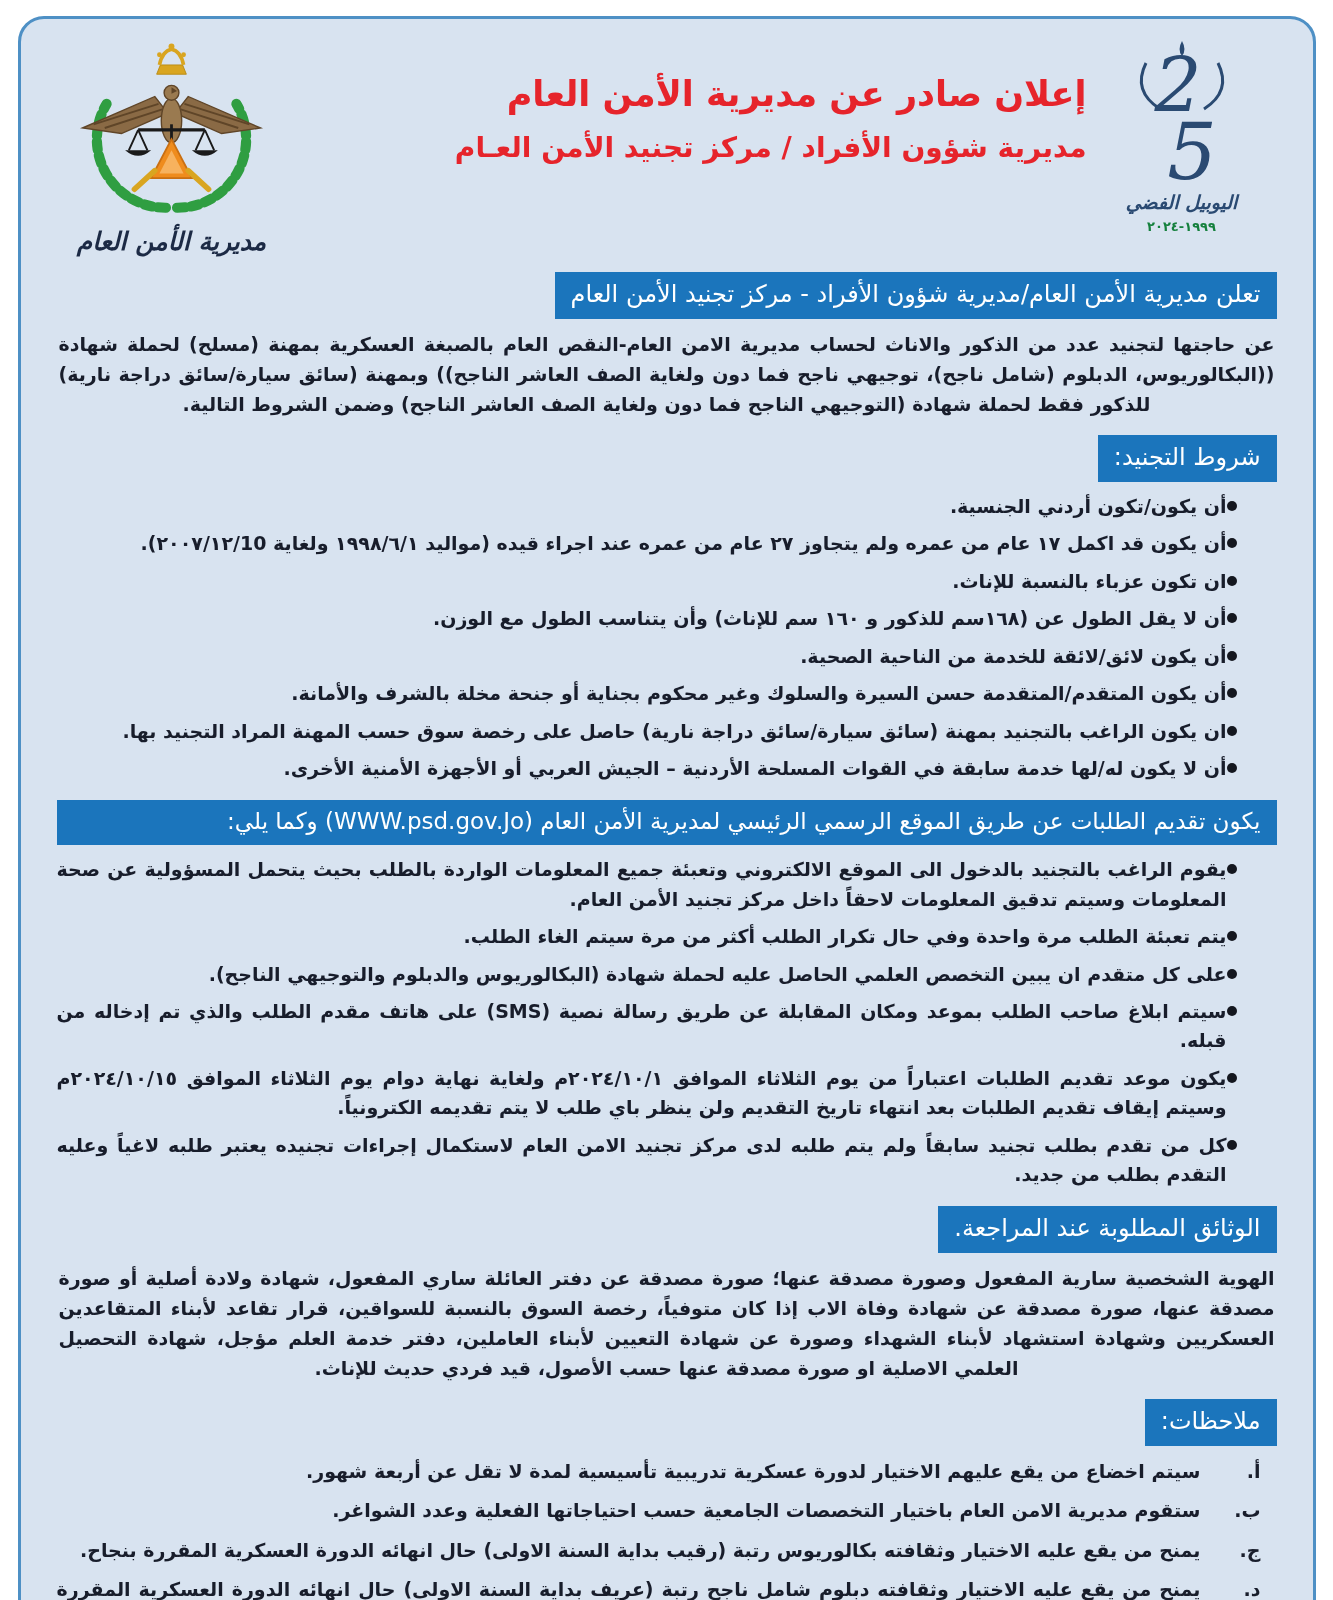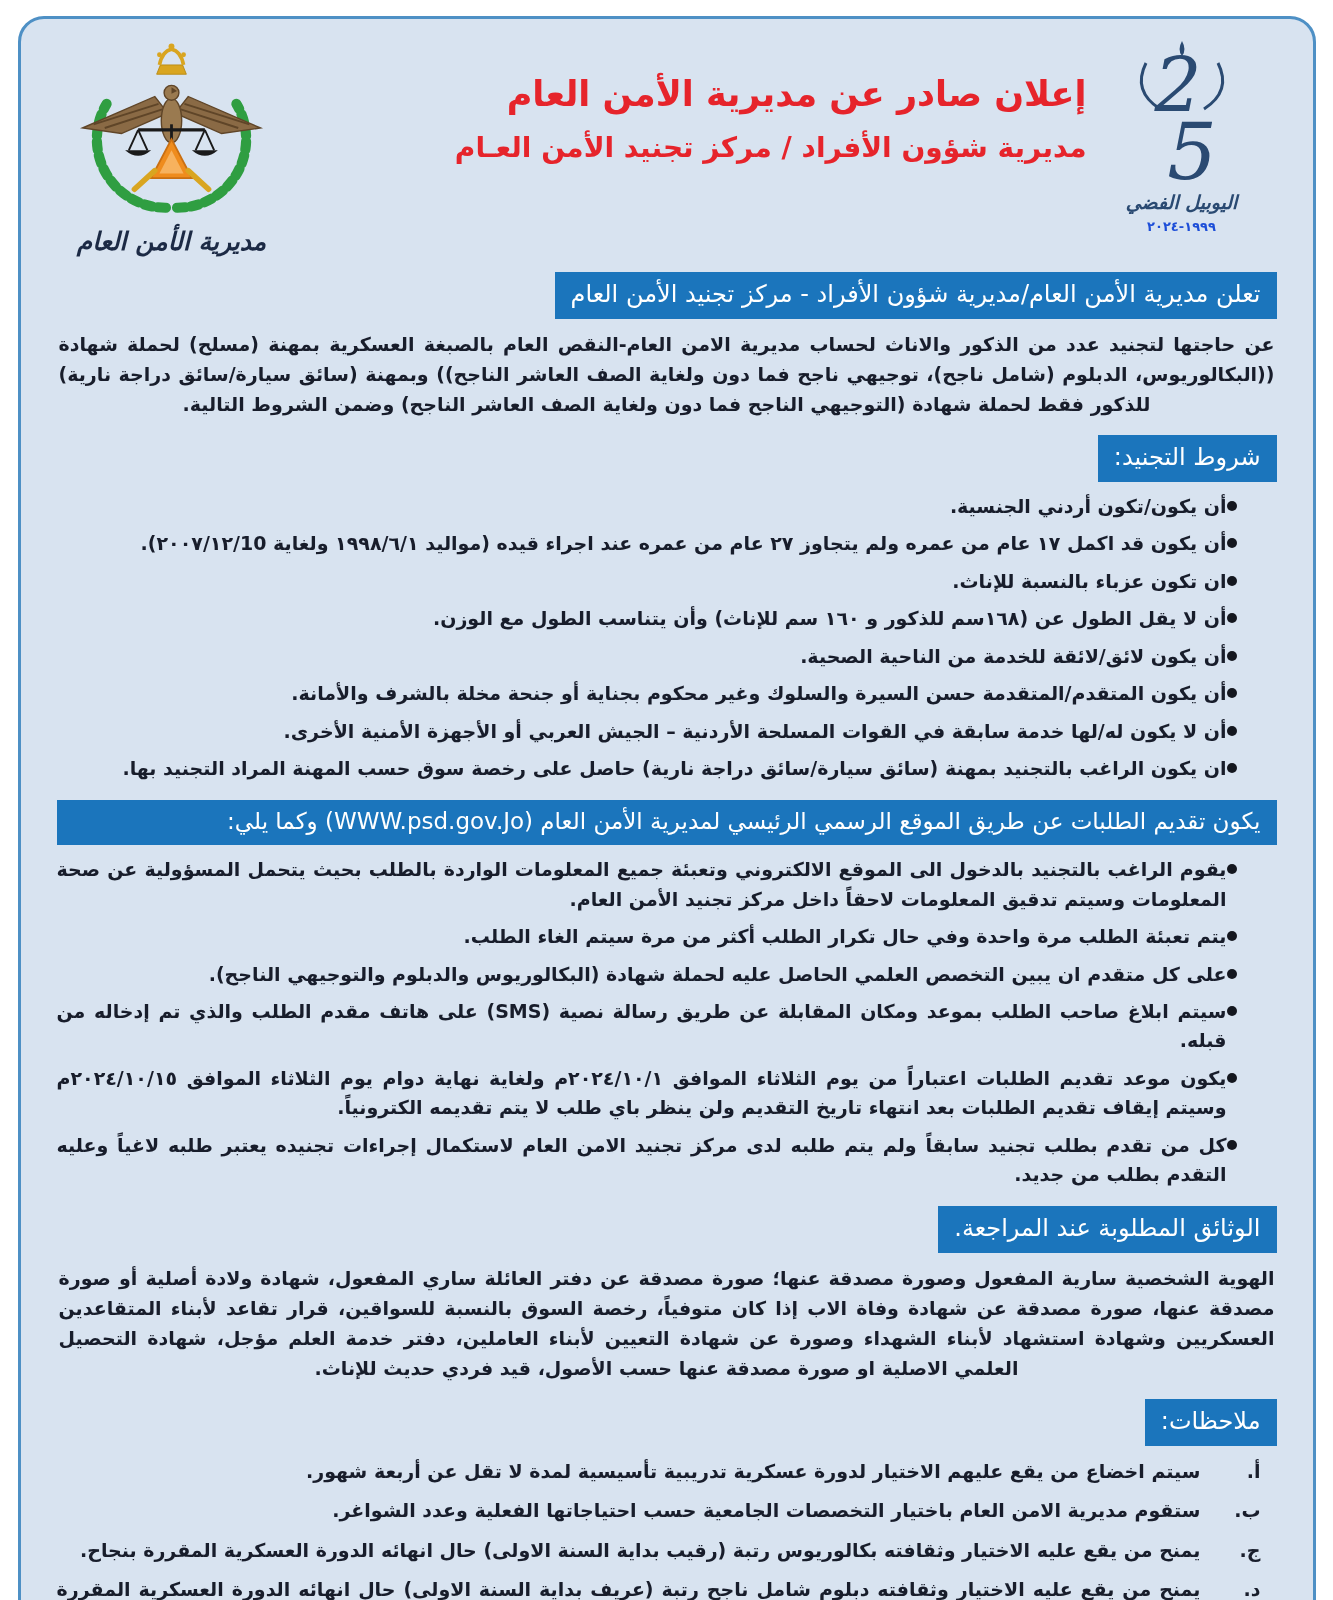--- a/index.html
+++ b/index.html
@@ -31,21 +31,21 @@
     color:#e6242b; font-size:35px; font-weight:bold; margin:0 0 16px 0; line-height:1.2;
   }
   .title-sub {
     color:#e6242b; font-size:28px; font-weight:bold; margin:0; line-height:1.2;
   }
   .jubilee-wrap { width:190px; text-align:center; padding-top:4px; }
   .jubilee-caption {
     direction:rtl; color:#2a4a72; font-weight:bold; font-size:19px; font-style:italic; margin-top:0px;
   }
   .jubilee-years {
-    direction:rtl; color:#1d4ed8; font-size:13px; font-weight:bold; letter-spacing:3px; margin-top:6px;
+    direction:rtl; color:#15803d; font-size:13px; font-weight:bold; letter-spacing:3px; margin-top:6px;
   }
   
   .bar {
     background:#1b75bc; color:#ffffff;
     font-size:24px; font-weight:normal;
     padding:7px 16px 10px 16px;
     width:fit-content; max-width:100%;
     box-sizing:border-box;
     margin:16px 0 10px 0;
     line-height:1.25;
@@ -161,25 +161,25 @@
       <li>
           <span class="dot"></span>
           <span class="txt">أن يكون لائق/لائقة للخدمة من الناحية الصحية.</span>
         </li>
       <li>
           <span class="dot"></span>
           <span class="txt">أن يكون المتقدم/المتقدمة حسن السيرة والسلوك وغير محكوم بجناية أو جنحة مخلة بالشرف والأمانة.</span>
         </li>
       <li>
           <span class="dot"></span>
+          <span class="txt">ان يكون الراغب بالتجنيد بمهنة (سائق سيارة/سائق دراجة نارية) حاصل على رخصة سوق حسب المهنة المراد التجنيد بها.</span>
+        </li>
+      <li>
+          <span class="dot"></span>
           <span class="txt">أن لا يكون له/لها خدمة سابقة في القوات المسلحة الأردنية – الجيش العربي أو الأجهزة الأمنية الأخرى.</span>
-        </li>
-      <li>
-          <span class="dot"></span>
-          <span class="txt">ان يكون الراغب بالتجنيد بمهنة (سائق سيارة/سائق دراجة نارية) حاصل على رخصة سوق حسب المهنة المراد التجنيد بها.</span>
         </li>
     </ul>
   </section>
 
   <section>
     <div class="bar full">يكون تقديم الطلبات عن طريق الموقع الرسمي الرئيسي لمديرية الأمن العام (WWW.psd.gov.Jo) وكما يلي:</div>
     <ul class="bullets">
       <li>
           <span class="dot"></span>
           <span class="txt">يقوم الراغب بالتجنيد بالدخول الى الموقع الالكتروني وتعبئة جميع المعلومات الواردة بالطلب بحيث يتحمل المسؤولية عن صحة المعلومات وسيتم تدقيق المعلومات لاحقاً داخل مركز تجنيد الأمن العام.</span>

